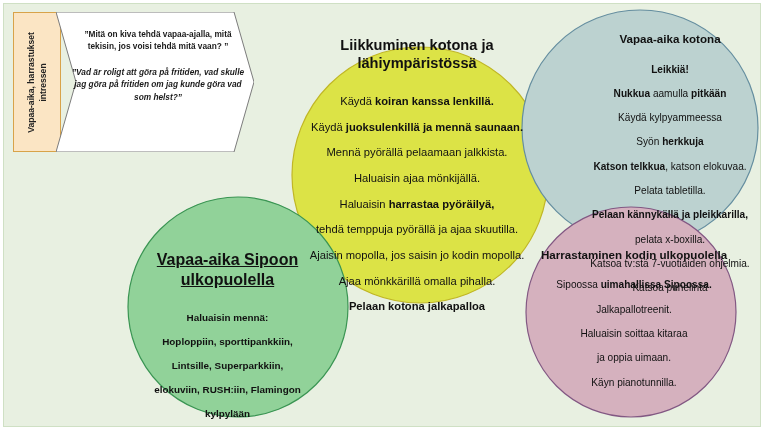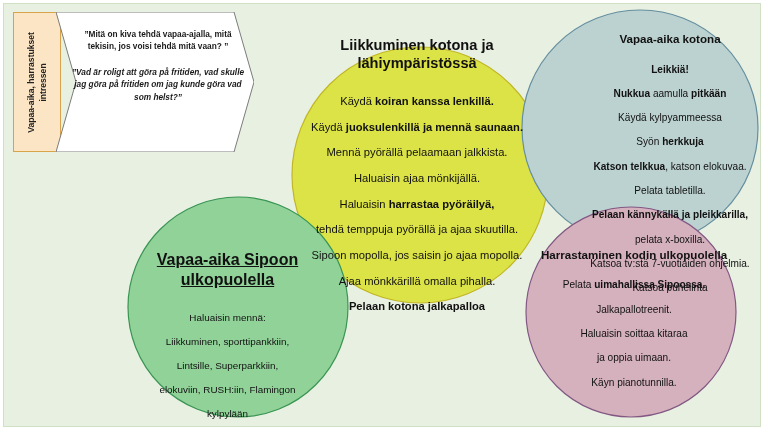--- a/index.html
+++ b/index.html
@@ -24,21 +24,21 @@
   #t-yellow{left:292px;top:36px;width:250px;font-size:11.2px;}
   #t-yellow .ttl{font-size:14.6px;line-height:1.25;margin-bottom:1.55em;}
   #t-yellow p{margin-bottom:.52em;}
 
   #t-blue{left:575px;top:32px;width:190px;font-size:10.1px;}
   #t-blue .ttl{font-size:11.6px;margin-bottom:1.5em;}
   #t-blue p{margin-bottom:.12em;}
 
   #t-green{left:120px;top:250px;width:215px;font-size:9.9px;}
   #t-green .ttl{font-size:16px;line-height:1.25;margin-bottom:1.35em;text-decoration:underline;}
-  #t-green p{margin-bottom:.12em;}
+  #t-green p{margin-bottom:.12em;font-weight:bold;}
 
   #t-pink{left:528px;top:248px;width:212px;font-size:10.1px;}
   #t-pink .ttl{font-size:11.6px;line-height:1.25;margin-bottom:1.45em;}
   #t-pink p{margin-bottom:.12em;}
 
   
   #vlabel{position:absolute;left:13px;top:12px;width:48px;height:140px;
           background:#fbe5c4;border:1px solid #d8a349;box-sizing:border-box;
           display:flex;align-items:center;justify-content:center;}
   #vlabel .rot{transform:rotate(-90deg);white-space:nowrap;text-align:center;
@@ -70,21 +70,21 @@
 
   <div class="blk" id="t-yellow">
     <div class="ttl">Liikkuminen kotona ja lähiympäristössä</div>
     <div class="body">
         <p><span>Käydä </span><b>koiran kanssa lenkillä.</b></p>
         <p><span>Käydä </span><b>juoksulenkillä ja mennä saunaan.</b></p>
         <p><span>Mennä pyörällä pelaamaan jalkkista.</span></p>
         <p><span>Haluaisin ajaa mönkijällä.</span></p>
         <p><span>Haluaisin </span><b>harrastaa pyöräilyä,</b></p>
         <p><span>tehdä temppuja pyörällä ja ajaa skuutilla.</span></p>
-        <p><span>Sipoon mopolla, jos saisin jo ajaa mopolla.</span></p>
+        <p><span>Ajaisin mopolla, jos saisin jo kodin mopolla.</span></p>
         <p><span>Ajaa mönkkärillä omalla pihalla.</span></p>
         <p><b>Pelaan kotona jalkapalloa</b></p>
       </div>
   </div>
 
   <div class="blk" id="t-blue">
     <div class="ttl">Vapaa-aika kotona</div>
     <div class="body">
         <p><b>Leikkiä!</b></p>
         <p><b>Nukkua </b><span>aamulla </span><b>pitkään</b></p>
@@ -96,31 +96,31 @@
         <p><span>pelata x-boxilla.</span></p>
         <p><span>Katsoa tv:stä 7-vuotiaiden ohjelmia.</span></p>
         <p><span>Katsoa puhelinta</span></p>
       </div>
   </div>
 
   <div class="blk" id="t-green">
     <div class="ttl">Vapaa-aika Sipoon ulkopuolella</div>
     <div class="body">
         <p><span>Haluaisin mennä:</span></p>
-        <p><span>Liikkuminen, sporttipankkiin,</span></p>
+        <p><span>Hoploppiin, sporttipankkiin,</span></p>
         <p><span>Lintsille, Superparkkiin,</span></p>
         <p><span>elokuviin, RUSH:iin, Flamingon</span></p>
         <p><span>kylpylään</span></p>
       </div>
   </div>
 
   <div class="blk" id="t-pink">
     <div class="ttl">Harrastaminen kodin ulkopuolella</div>
     <div class="body">
-        <p><span>Pelata </span><b>uimahallissa Sipoossa.</b></p>
+        <p><span>Sipoossa </span><b>uimahallissa Sipoossa.</b></p>
         <p><span>Jalkapallotreenit.</span></p>
         <p><span>Haluaisin soittaa kitaraa</span></p>
         <p><span>ja oppia uimaan.</span></p>
         <p><span>Käyn pianotunnilla.</span></p>
       </div>
   </div>
 
   <div id="vlabel">
     <div class="rot">
       <div>Vapaa-aika, harrastukset</div>

